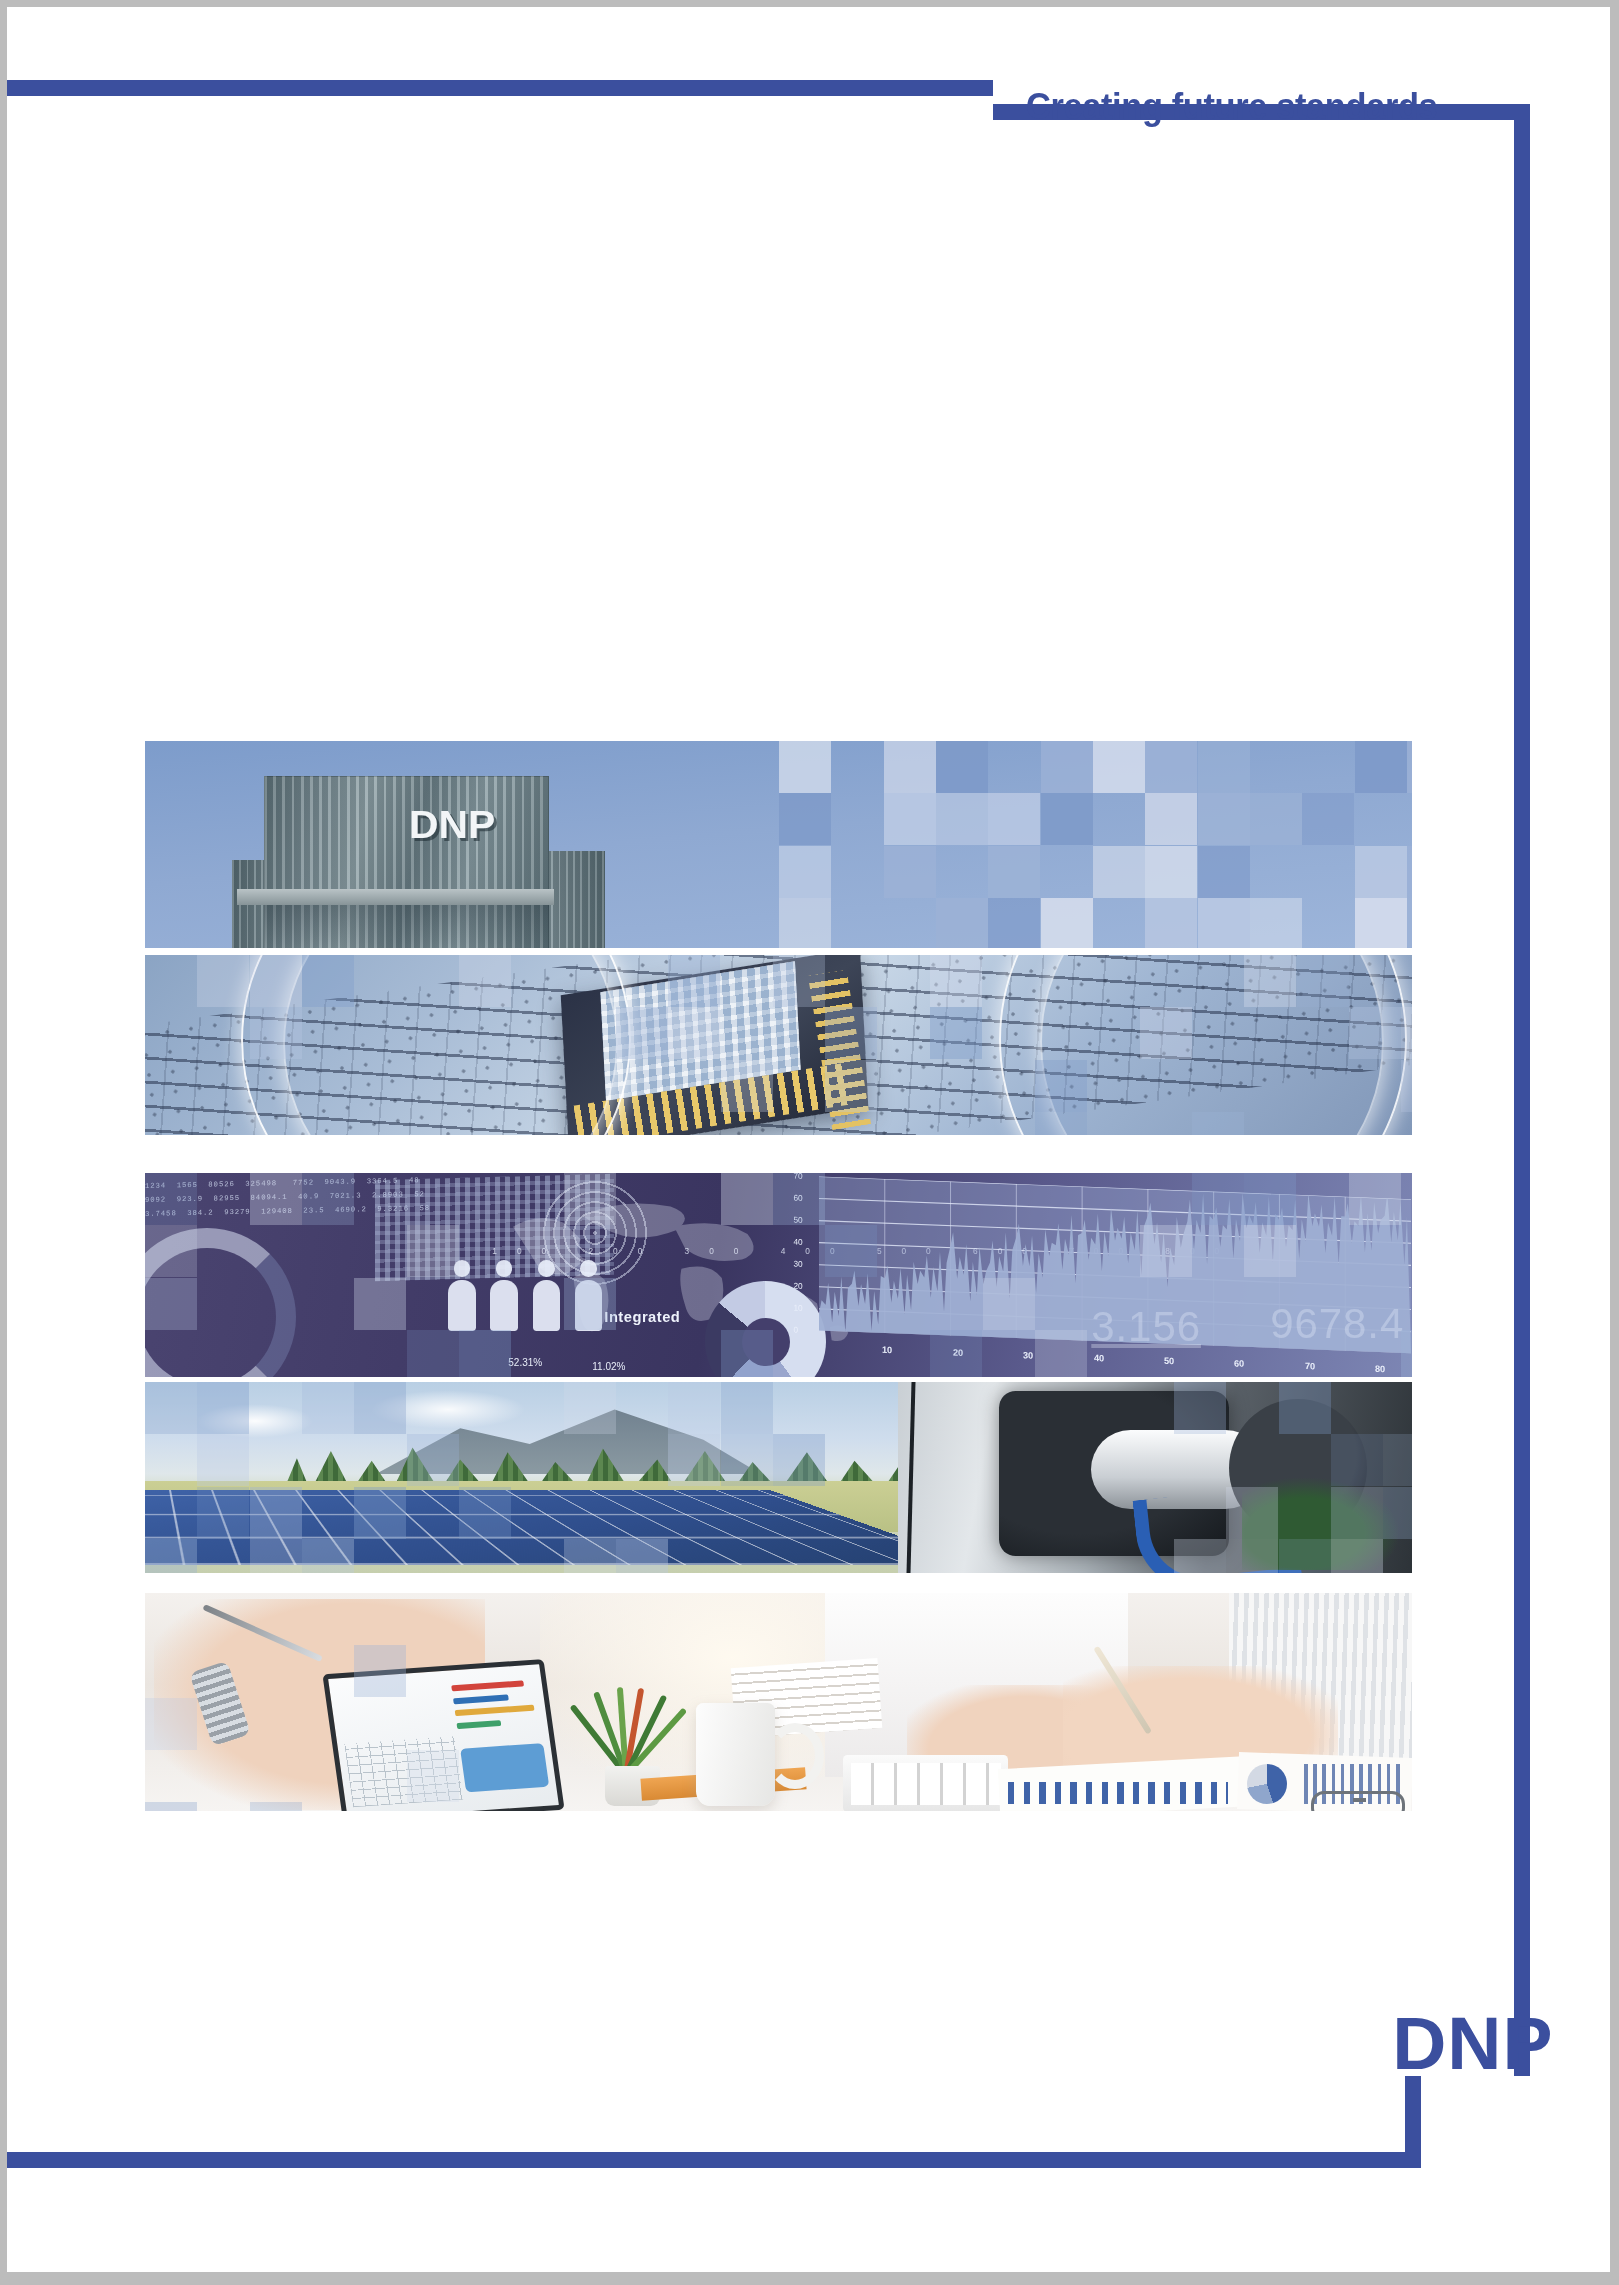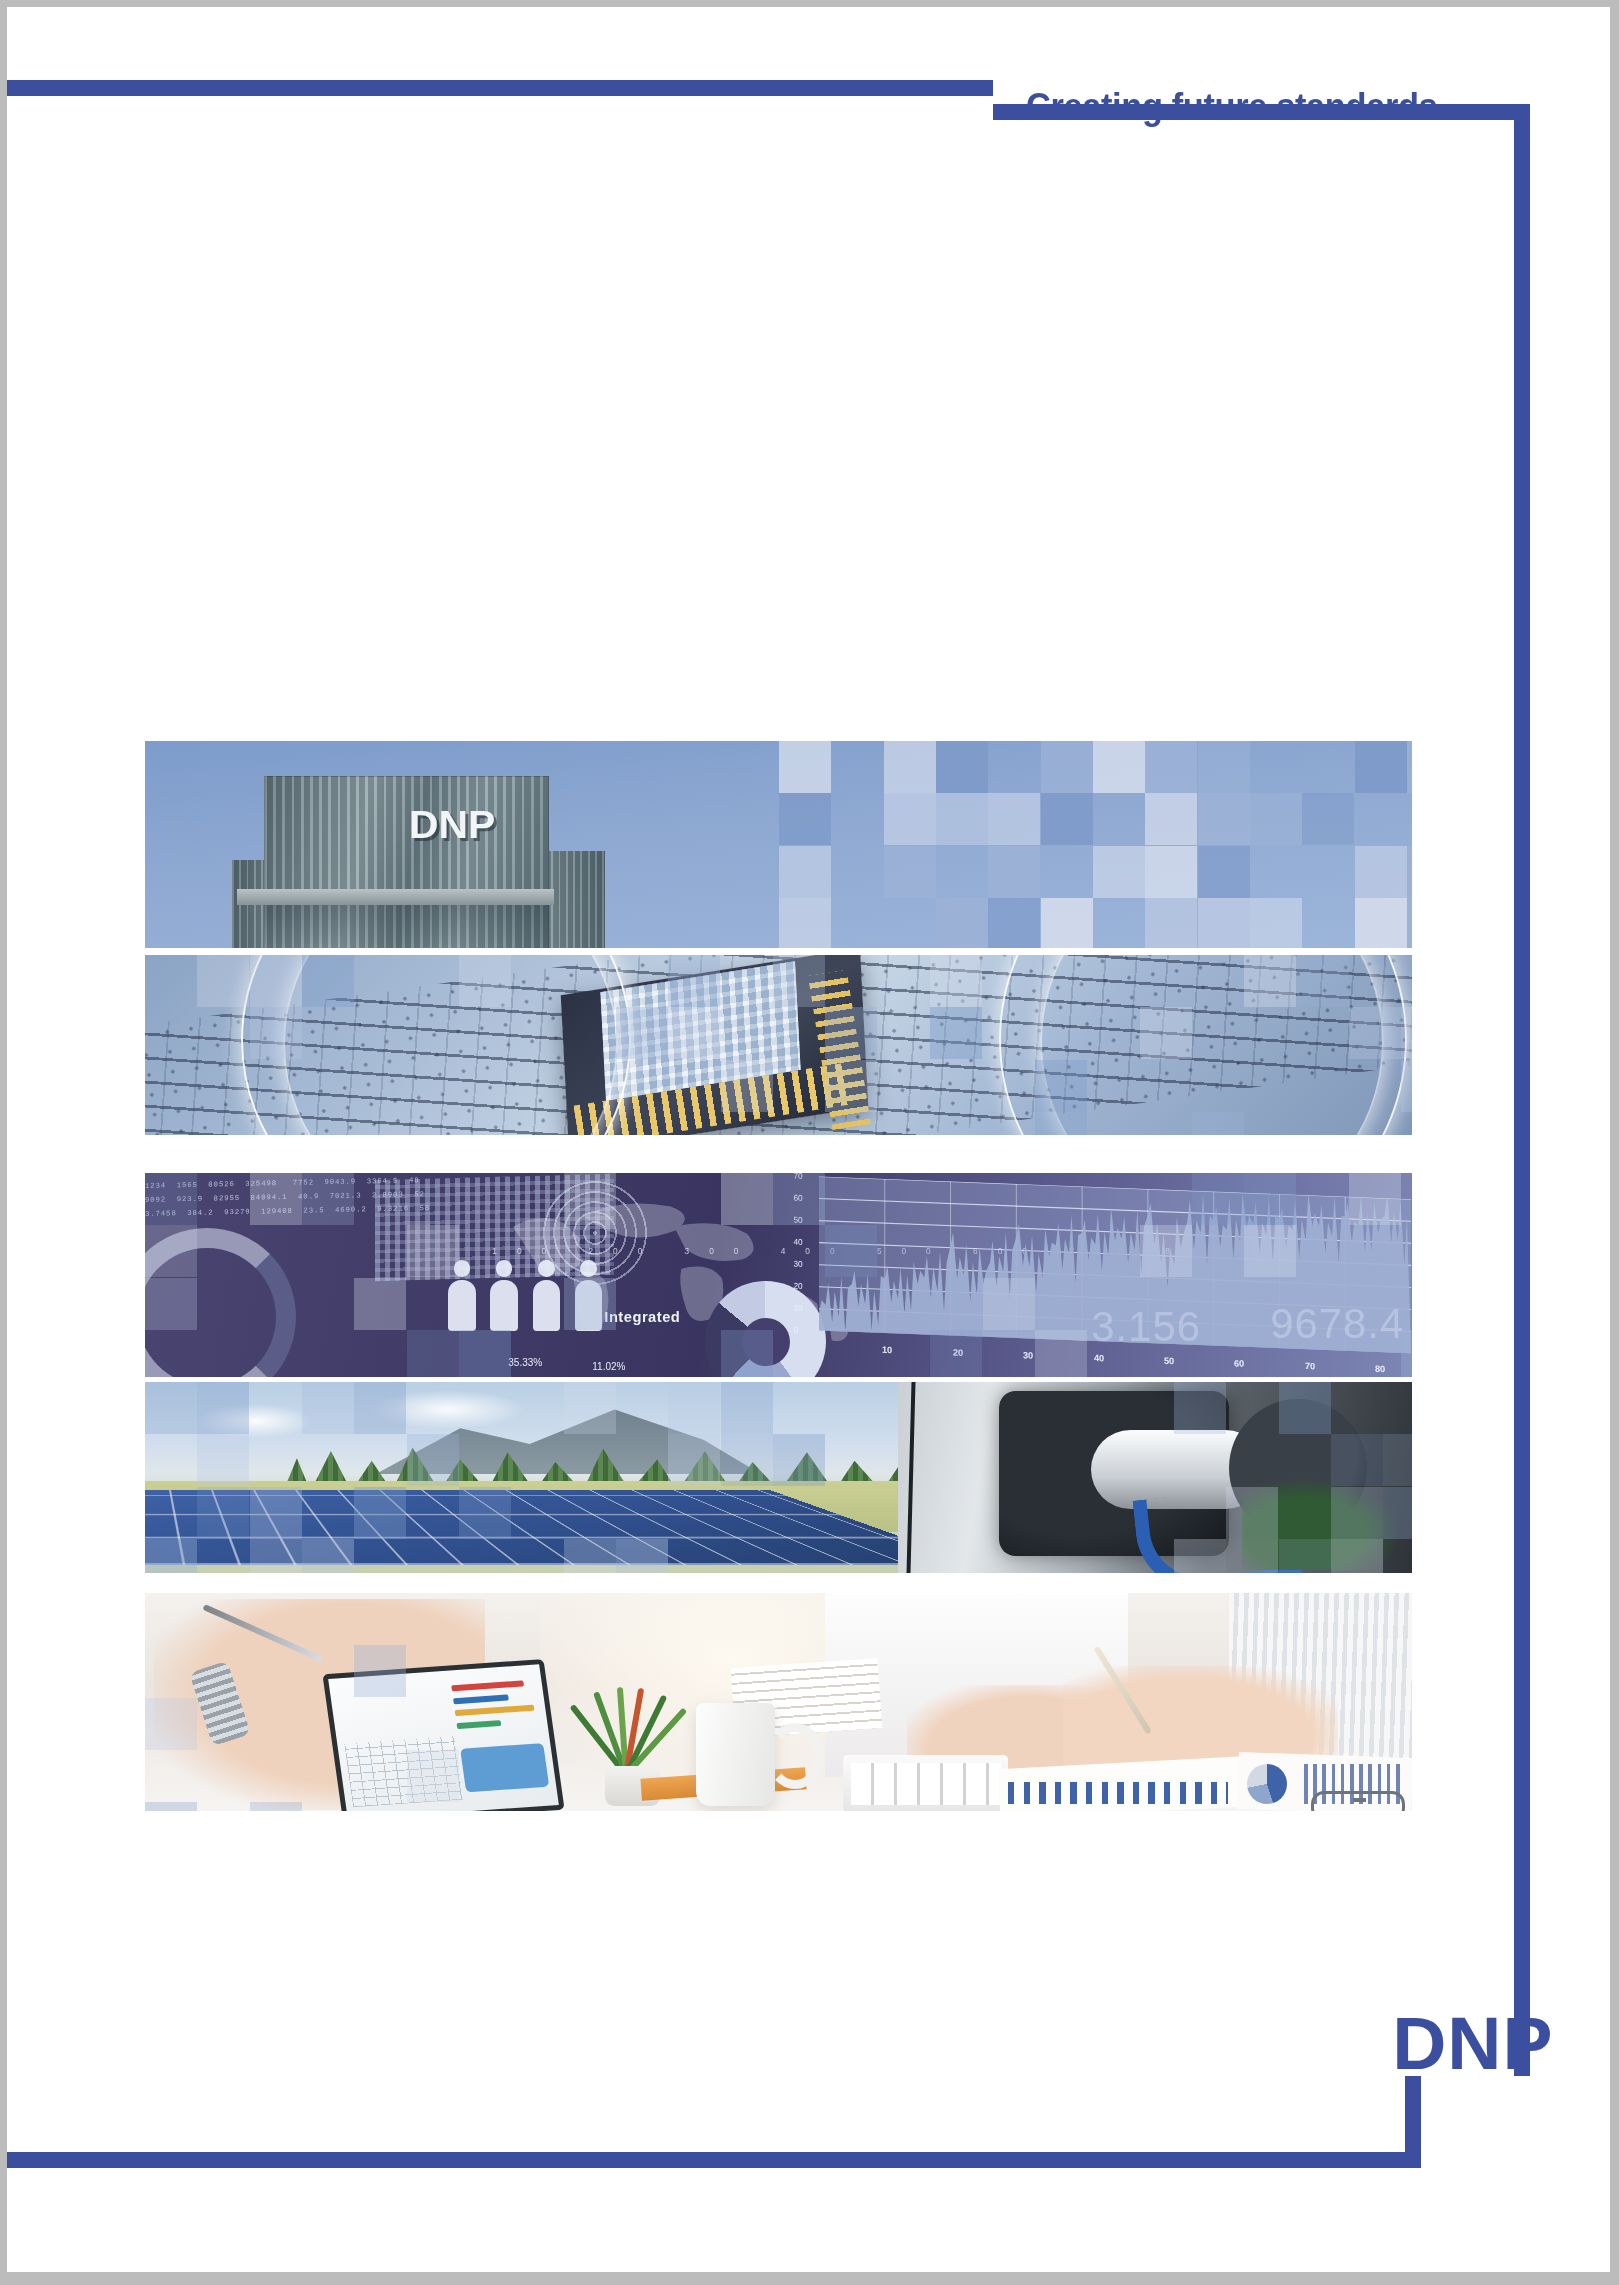--- a/index.html
+++ b/index.html
@@ -467,21 +467,21 @@
         </svg>
       </div>
       <div class="people">
         <div class="person"></div>
           <div class="person"></div>
         <div class="person"></div>
           <div class="person"></div>
       </div>
       <div class="xaxis-top">100 200 300 400 500 600 700 800</div>
       <div class="donut"></div>
-      <div class="pct-a">35.33%</div>
+      <div class="pct-a">52.31%</div>
       <div class="pct-b">11.02%</div>
       <div class="lbl-production">Integrated</div>
 
       <div class="chart">
         <div class="plot">
           <svg class="series" id="area-svg" viewBox="0 0 690 168" preserveAspectRatio="none" aria-hidden="true">
               <line x1="0" x2="690" y1="168" y2="168" stroke="rgba(228,234,250,.8)" stroke-width="1.2"></line>
               <line x1="0" x2="690" y1="144" y2="144" stroke="rgba(228,234,250,.8)" stroke-width="1.2"></line>
               <line x1="0" x2="690" y1="120" y2="120" stroke="rgba(228,234,250,.8)" stroke-width="1.2"></line>
               <line x1="0" x2="690" y1="96" y2="96" stroke="rgba(228,234,250,.8)" stroke-width="1.2"></line>
@@ -510,21 +510,21 @@
           <div class="ytick" style="top: 5.5px;">70</div>
           <div class="xtick" style="left: 105px;">10</div>
           <div class="xtick" style="left: 176px;">20</div>
           <div class="xtick" style="left: 246px;">30</div>
           <div class="xtick" style="left: 317px;">40</div>
           <div class="xtick" style="left: 387px;">50</div>
           <div class="xtick" style="left: 457px;">60</div>
           <div class="xtick" style="left: 528px;">70</div>
           <div class="xtick" style="left: 598px;">80</div>
         </div>
-      <div class="ghostnum" style="left:946px;top:130px;">3.156</div>
+      <div class="ghostnum" style="left:946px;top:130px;text-decoration:underline;">3.156</div>
       <div class="ghostnum" style="left:1125px;top:127px;">9678.4</div>
 
       <div class="checker" id="chk3" style="left:0;top:0;width:1267px;height:204px;">
           <div class="chk" style="left: 0px; top: 0px; width: 52px; height: 52px; background: rgb(126, 154, 201); opacity: 0.22;"></div>
           <div class="chk" style="left: 105px; top: 0px; width: 52px; height: 52px; background: rgb(212, 220, 236); opacity: 0.33;"></div>
           <div class="chk" style="left: 157px; top: 0px; width: 52px; height: 52px; background: rgb(156, 178, 214); opacity: 0.27;"></div>
           <div class="chk" style="left: 419px; top: 0px; width: 52px; height: 52px; background: rgb(212, 220, 236); opacity: 0.29;"></div>
           <div class="chk" style="left: 576px; top: 0px; width: 52px; height: 52px; background: rgb(212, 220, 236); opacity: 0.38;"></div>
           <div class="chk" style="left: 628px; top: 0px; width: 52px; height: 52px; background: rgb(156, 178, 214); opacity: 0.32;"></div>
           <div class="chk" style="left: 1047px; top: 0px; width: 52px; height: 52px; background: rgb(126, 154, 201); opacity: 0.26;"></div>

